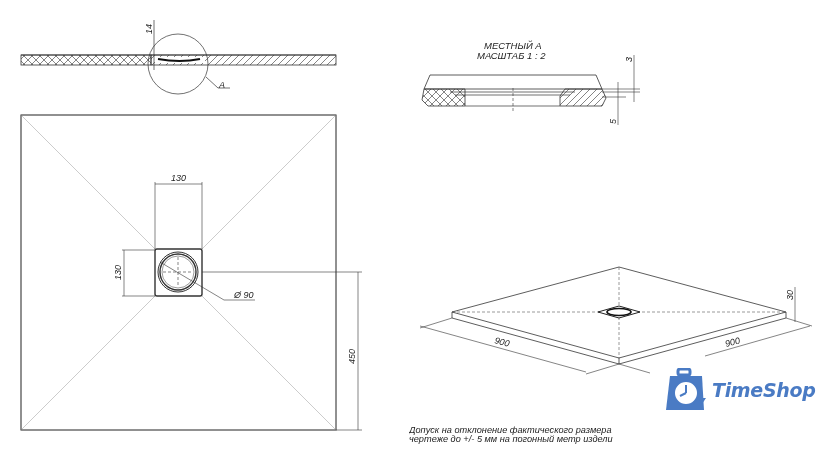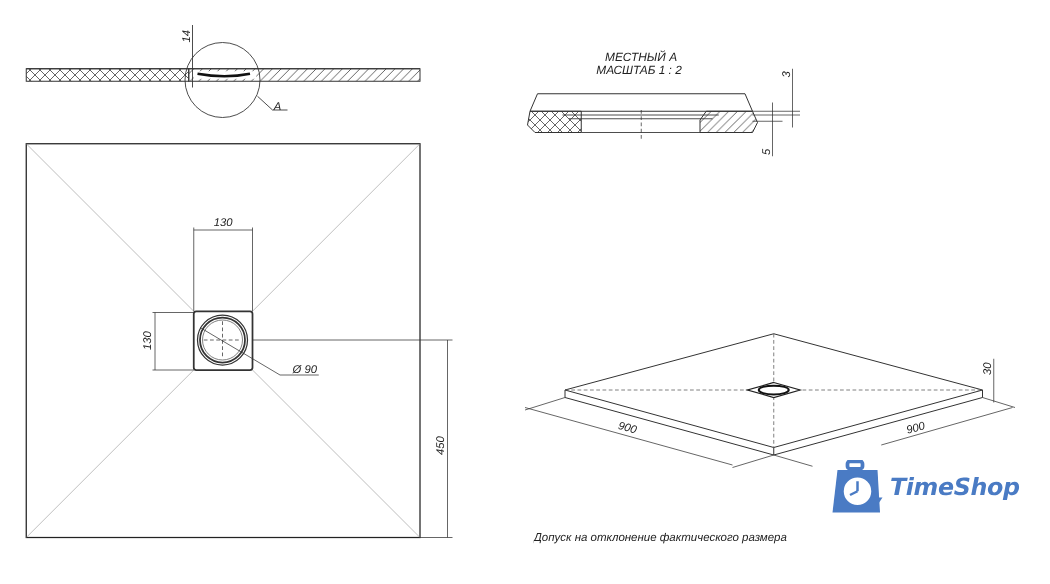--- a/index.html
+++ b/index.html
@@ -1,21 +1,21 @@
 <!DOCTYPE html>
 <html><head>
 <meta charset="utf-8">
 <style>
   html, body { margin: 0; padding: 0; background: #ffffff; }
   body { width: 840px; height: 467px; position: relative; overflow: hidden;
          font-family: "Liberation Sans", sans-serif; }
   svg.drawing { position: absolute; left: 0; top: 0; }
   .dim { font-family: "Liberation Sans", sans-serif; font-style: italic; font-size: 9px; fill: #222; }
   .title-txt { font-family: "Liberation Sans", sans-serif; font-style: italic; font-size: 9.5px; fill: #222; }
-  .note { position: absolute; left: 427px; top: 426px; width: 228px; overflow: hidden; white-space: nowrap;
+  .note { position: absolute; left: 409px; top: 426px; width: 228px; overflow: hidden; white-space: nowrap;
           font-style: italic; font-size: 9.2px; line-height: 9px; color: #222; }
   .logo { position: absolute; left: 664px; top: 368px; display: flex; align-items: center; }
   .logo-text { font-family: "DejaVu Sans", sans-serif; font-weight: bold; font-size: 19px; color: #4a7bc4; margin-left: 4px; letter-spacing: -0.3px; font-style: italic; }
 </style>
 </head>
 <body>
 
 <svg class="drawing" width="840" height="467" viewBox="0 0 840 467">
   <defs>
     <pattern id="xhatch" patternUnits="userSpaceOnUse" width="8" height="8">
@@ -118,20 +118,21 @@
     <line x1="705" y1="356" x2="810" y2="326" stroke="#333" stroke-width="0.6"></line>
     <text class="dim" transform="translate(726,347) rotate(-15)">900</text>
 
     <line x1="795" y1="287" x2="795" y2="322" stroke="#333" stroke-width="0.6"></line>
     <text class="dim" transform="translate(793,300) rotate(-90)">30</text>
   </g>
 </svg>
 
 <div class="note">
   <div>Допуск на отклонение фактического размера</div>
+  <div>чертеже до +/- 5 мм на погонный метр издели</div>
 </div>
 
 <div class="logo">
   <svg width="44" height="44" viewBox="0 0 44 44">
     <rect x="14" y="1" width="12" height="6" rx="2" fill="none" stroke="#4a7bc4" stroke-width="3"></rect>
     <path d="M6,8 L38,8 L40,42 L2,42 Z" fill="#4a7bc4"></path>
     <circle cx="22" cy="25" r="12" fill="#fff" stroke="#4a7bc4" stroke-width="2"></circle>
     <line x1="22" y1="25" x2="22" y2="17" stroke="#4a7bc4" stroke-width="2"></line>
     <line x1="22" y1="25" x2="16" y2="28" stroke="#4a7bc4" stroke-width="2"></line>
     <path d="M34,30 L42,30 L38,36 Z" fill="#4a7bc4"></path>

